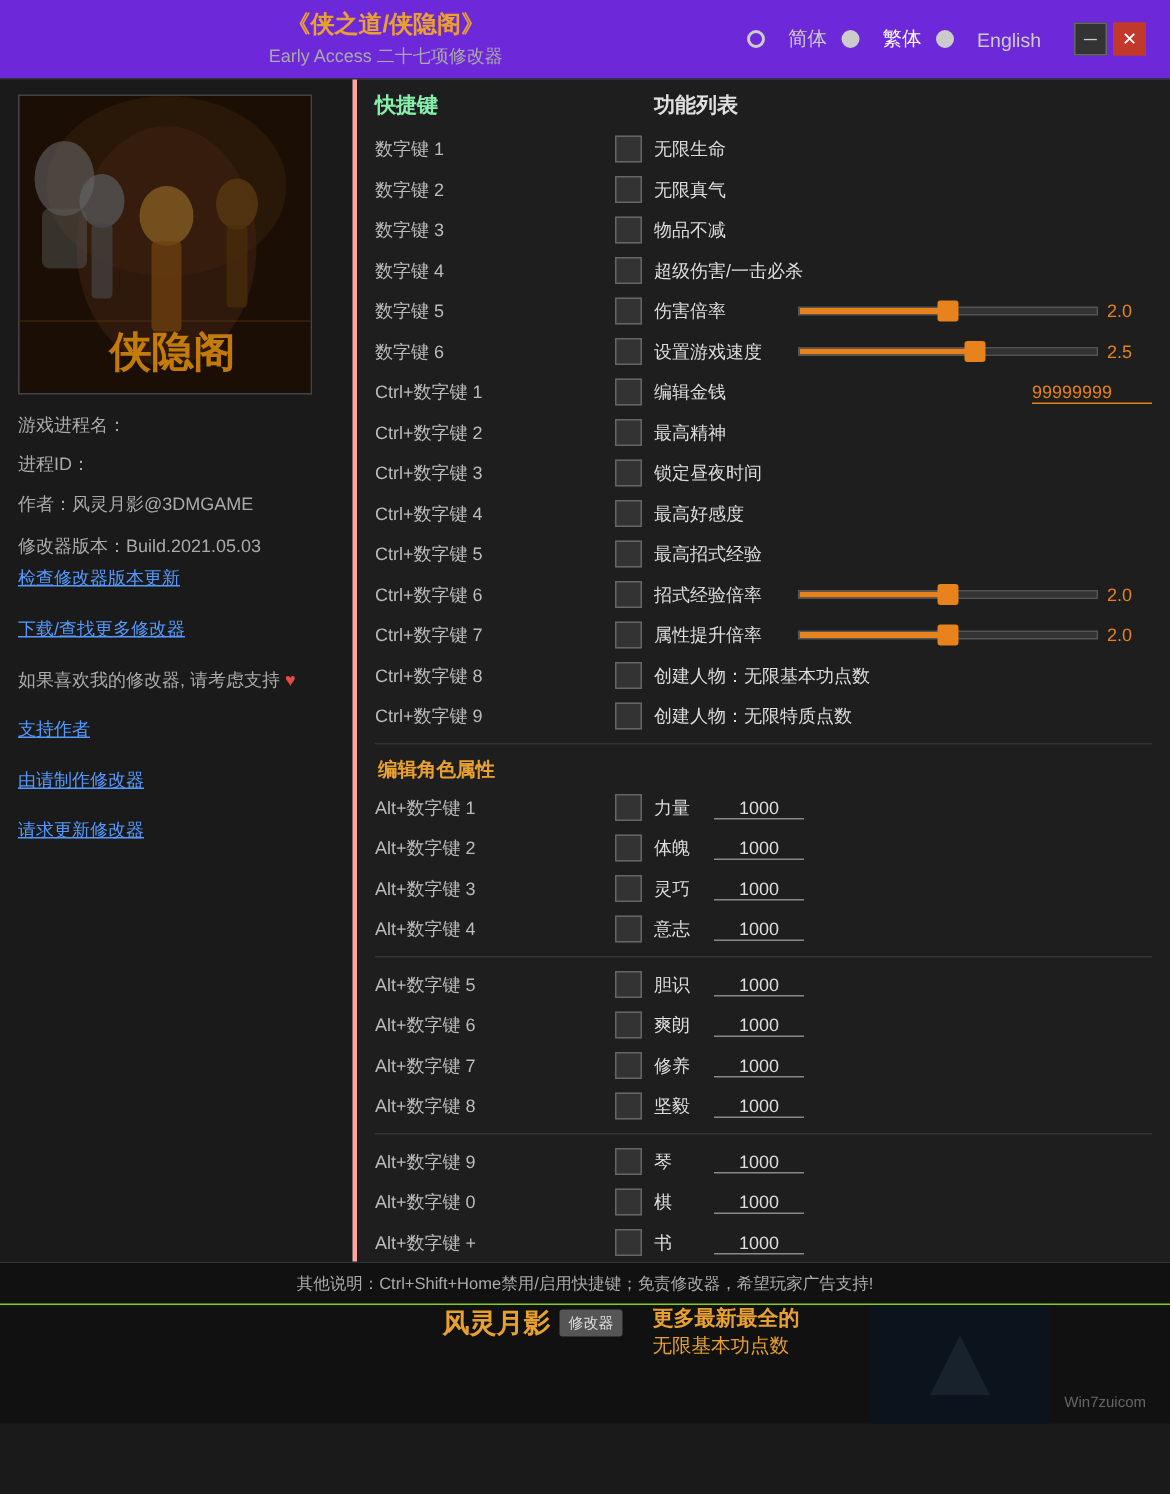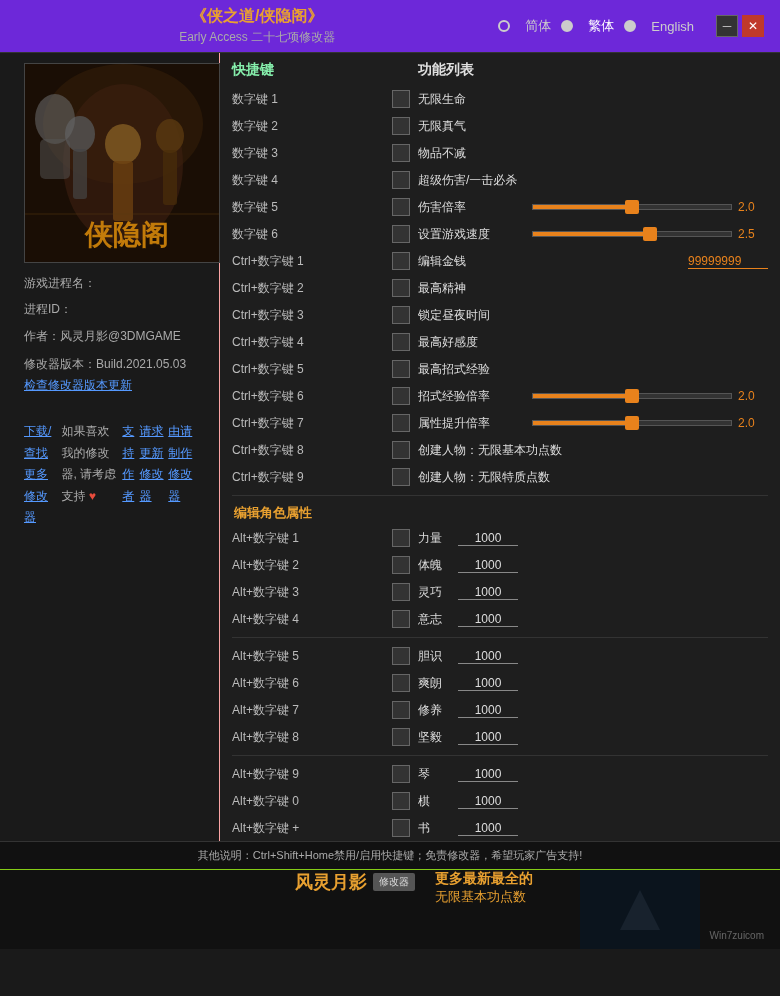--- a/index.html
+++ b/index.html
@@ -86,24 +86,24 @@
     }
 
     
     #main-layout {
       display: flex;
       height: calc(996px - 68px - 60px - 80px);
     }
 
     
     #sidebar {
-      width: 220px;
+      width: 238px;
       background: #1a1a1a;
-      padding: 10px 24px;
-      border-right: 1px solid #fca5a5;
+      padding: 10px 12px;
+      border-right: 3px solid #fca5a5;
       flex-shrink: 0;
     }
     #game-image {
       width: 196px;
       height: 200px;
       background: linear-gradient(135deg, #2a1a0a 0%, #3d2510 30%, #4a2e1a 50%, #2a1a0a 70%, #1a0a00 100%);
       border: 1px solid #444;
       position: relative;
       overflow: hidden;
       margin-bottom: 10px;
@@ -125,21 +125,21 @@
     #sidebar-info .info-label {
       color: #aaa;
     }
     #sidebar-info .link-text {
       color: #5599ff;
       cursor: pointer;
       text-decoration: underline;
     }
     .heart-icon { color: #e74c3c; }
     .version-block { margin-top: 6px; }
-    .links-block { margin-top: 24px; display: flex; flex-direction: row; gap: 2px; }
+    .links-block { margin-top: 12px; display: flex; flex-direction: column; gap: 12px; }
 
     
     #content {
       flex: 1;
       background: #1e1e1e;
       padding: 8px 12px;
       overflow-y: auto;
     }
 
     
@@ -422,22 +422,22 @@
         </div>
         <div class="link-text">检查修改器版本更新</div>
       </div>
       <div class="links-block">
         <div class="link-text">下载/查找更多修改器</div>
         <div>
           <span>如果喜欢我的修改器, 请考虑支持</span>
           <span class="heart-icon">♥</span>
         </div>
         <div class="link-text">支持作者</div>
+        <div class="link-text">由请制作修改器</div>
         <div class="link-text">请求更新修改器</div>
-        <div class="link-text">由请制作修改器</div>
       </div>
     </div>
   </div>
 
   <div id="content">
     <div id="content-inner">
 
       <div class="section-header">
         <div class="section-col-key">快捷键</div>
         <div style="width:26px;"></div>

